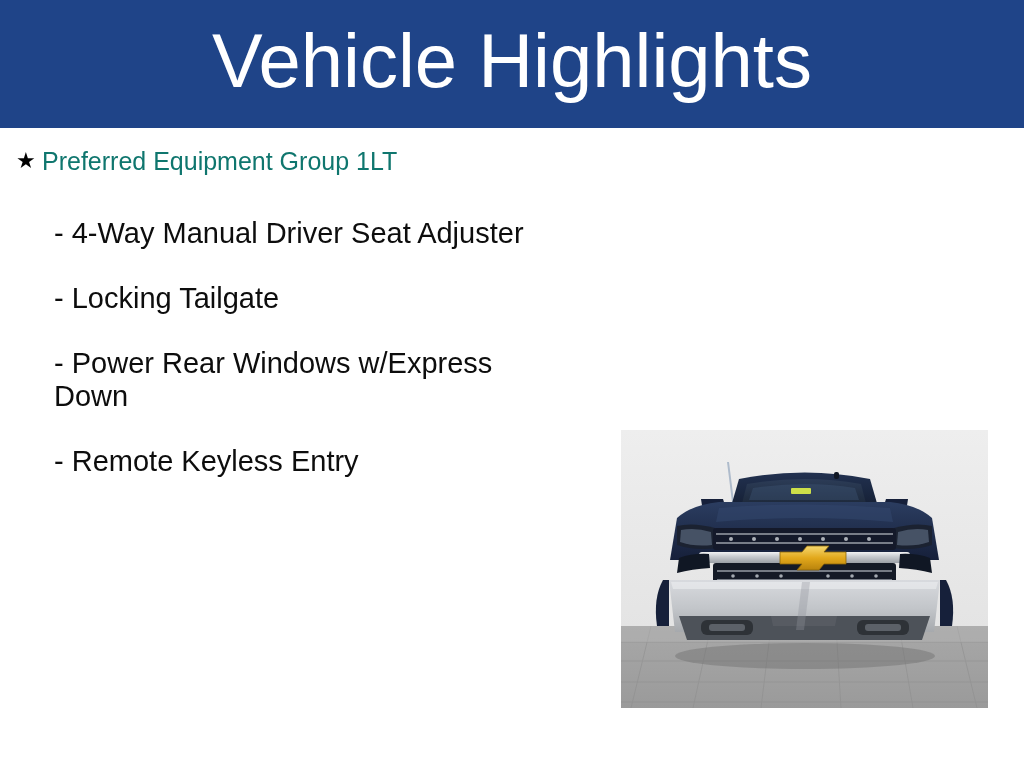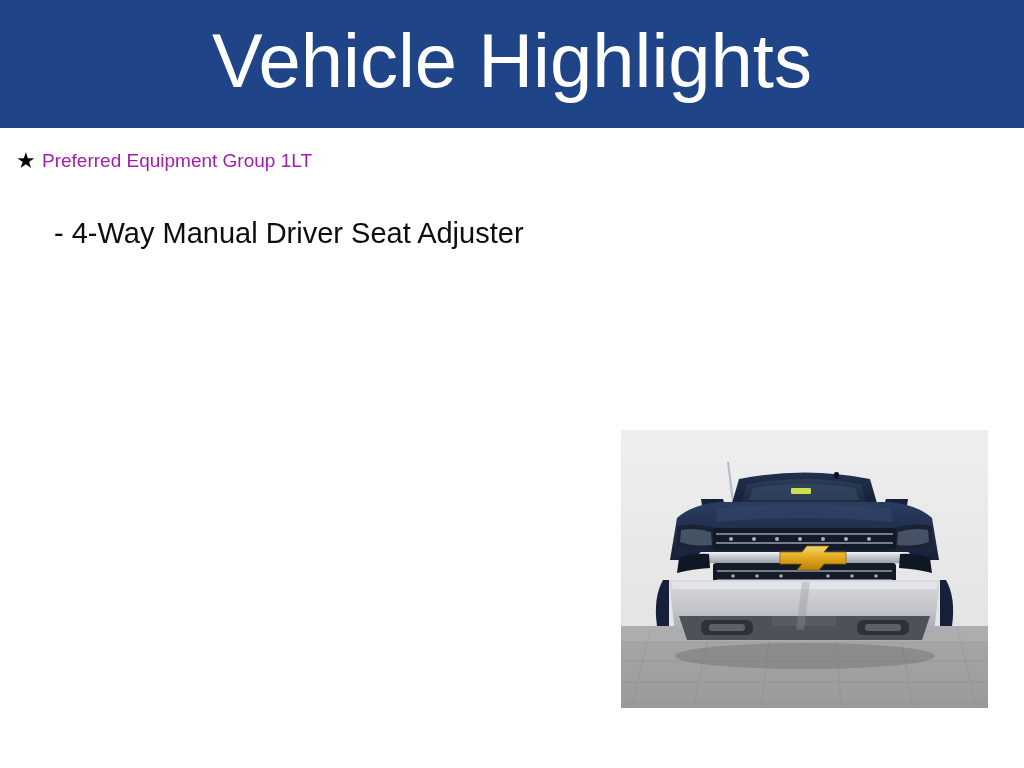--- a/index.html
+++ b/index.html
@@ -71,23 +71,23 @@
     width: 30px;
     font-size: 22px;
     line-height: 32px;
     color: #000000;
     text-align: left;
     padding-left: 4px;
   }
 
   .bullet-text {
     flex: 1 1 auto;
-    font-size: 19px;
+    font-size: 25px;
     line-height: 32px;
-    color: #a21caf;
+    color: #0f766e;
     font-weight: 400;
   }
 
   
   .sub-item {
     margin-left: 42px;
     font-size: 29px;
     line-height: 33px;
     color: #0d0d0d;
     font-weight: 400;
@@ -122,20 +122,23 @@
   <div id="content-area">
 
     <div id="highlights-list">
 
       <div class="bullet-item">
         <span class="bullet-star">★</span>
         <span class="bullet-text">Preferred Equipment Group 1LT</span>
       </div>
 
       <div class="sub-item">- 4-Way Manual Driver Seat Adjuster</div>
+      <div class="sub-item">- Locking Tailgate</div>
+      <div class="sub-item">- Power Rear Windows w/Express Down</div>
+      <div class="sub-item">- Remote Keyless Entry</div>
 
     </div>
 
     <div id="vehicle-photo">
       <svg class="photo-svg" viewBox="0 0 367 278" preserveAspectRatio="none">
         <defs>
           <linearGradient id="wallGrad" x1="0" y1="0" x2="0" y2="1">
             <stop offset="0%" stop-color="#eeeeee"></stop>
             <stop offset="100%" stop-color="#e0e0e0"></stop>
           </linearGradient>

